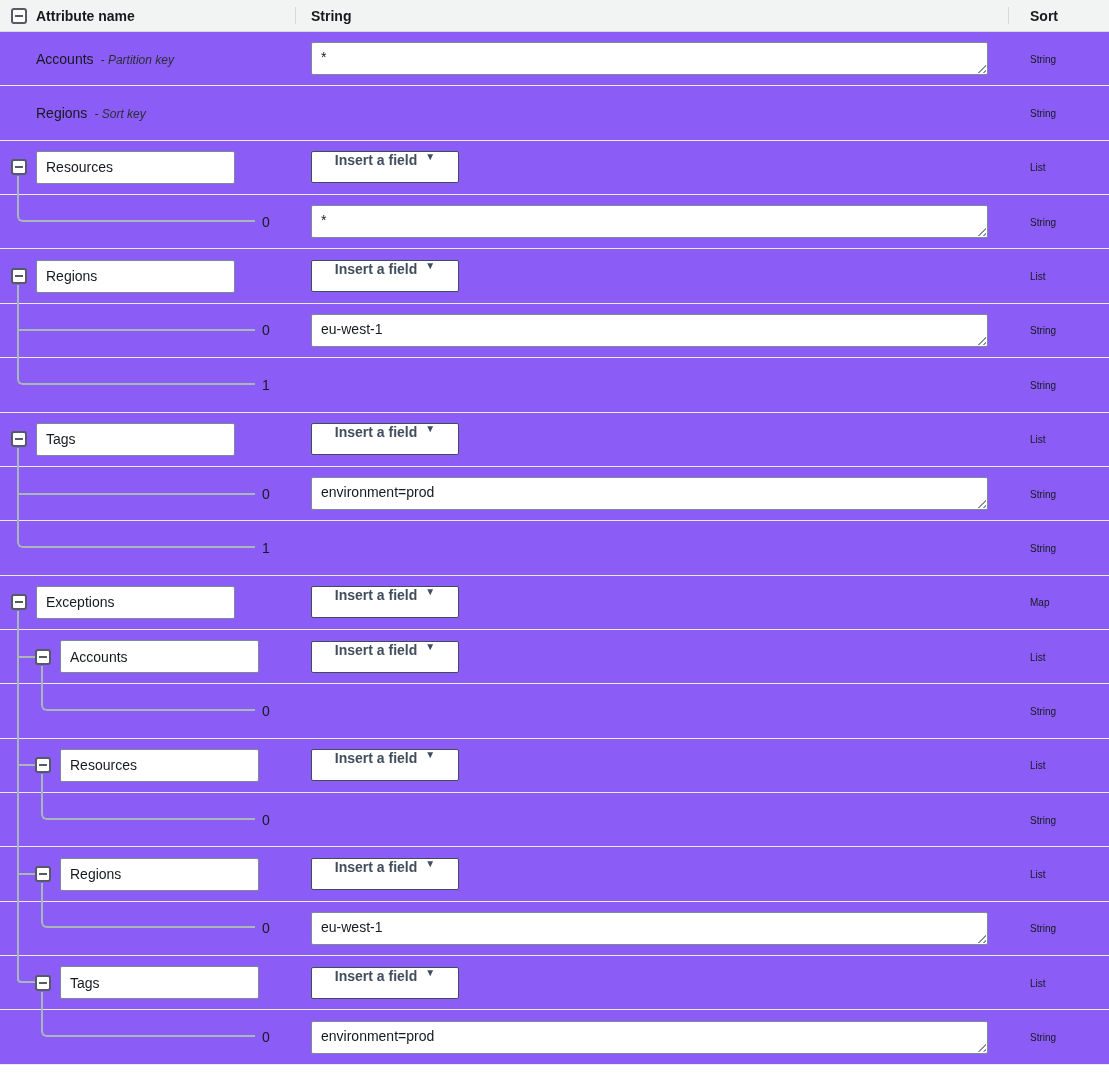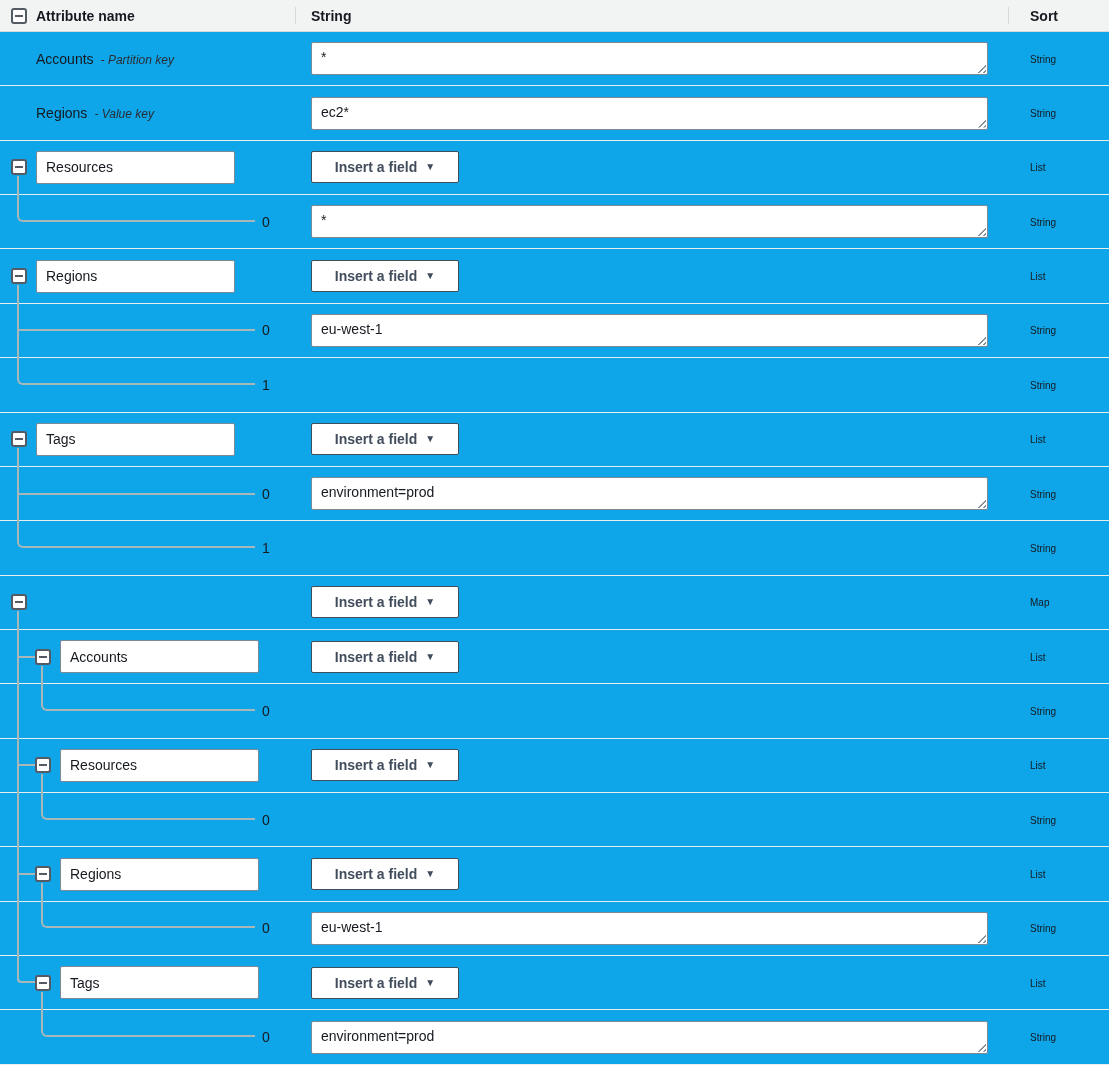--- a/index.html
+++ b/index.html
@@ -18,21 +18,21 @@
 
   
   .header{position:relative;height:32px;background:var(--header-bg);
     border-bottom:1px solid #d5dbdb;box-sizing:border-box}
   .h-label{position:absolute;top:50%;transform:translateY(-50%);
     font-size:14px;font-weight:700;color:var(--text)}
   .hdiv{position:absolute;top:7px;bottom:7px;width:1px;background:#d5dbdb}
 
   
   .row{position:relative;height:54.37px;border-bottom:1px solid var(--sep);
-    box-sizing:border-box;background:#0ea5e9}
+    box-sizing:border-box;background:#8b5cf6}
 
   
   .tree-icon{position:absolute;top:50%;margin-top:-8px;width:16px;height:16px;
     box-sizing:border-box;border:2px solid var(--icon);border-radius:3px;
     background:#fff;z-index:3;cursor:pointer}
   .tree-icon::after{content:"";position:absolute;left:2px;right:2px;top:50%;
     margin-top:-1px;height:2px;background:var(--icon)}
   .tree-icon.l0{left:11px}
   .tree-icon.l1{left:35px}
   .header .tree-icon{margin-top:-8px}
@@ -75,21 +75,21 @@
     border:1px solid var(--input-border);border-radius:2px;padding:6px 9px;
     font:14px "Liberation Sans",sans-serif;color:var(--text);overflow:hidden;
     background:#fff;display:block}
   .ta-wrap::after{content:"";position:absolute;right:2px;bottom:2px;width:9px;
     height:9px;clip-path:polygon(100% 0,100% 100%,0 100%);
     background:repeating-linear-gradient(135deg,#82909a 0 1.3px,transparent 1.3px 3.4px);
     pointer-events:none}
   .insert-btn{position:absolute;left:311px;top:50%;margin-top:-16px;height:32px;
     width:148px;box-sizing:border-box;border:1px solid var(--btn);border-radius:2px;
     background:#fff;color:var(--btn);font:700 14px "Liberation Sans",sans-serif;
-    display:flex;align-items:center;justify-content:center;gap:8px;cursor:pointer;z-index:2}
+    display:flex;align-items:flex-start;justify-content:center;gap:8px;cursor:pointer;z-index:2}
   .caret{font-size:10px;line-height:1}
 
   
   .cell-type{position:absolute;left:1030px;top:50%;transform:translateY(-50%);
     font-size:10px;color:var(--text)}
 </style>
 </head>
 <body>
 
 <div class="table">
@@ -108,25 +108,22 @@
       <span class="attr-label">Accounts</span><span class="attr-qual">- Partition key</span>
     </span>
     <span class="ta-wrap">
         <textarea style="">*</textarea>
       </span>
     <span class="cell-type">String</span>
   </div>
 
   <div class="row">
     <span class="keycell">
-      <span class="attr-label">Regions</span><span class="attr-qual">- Value key</span>
+      <span class="attr-label">Regions</span><span class="attr-qual">- Sort key</span>
     </span>
-    <span class="ta-wrap">
-        <textarea style="">ec2*</textarea>
-      </span>
     <span class="cell-type">String</span>
   </div>
 
   <div class="row">
     <span class="tree-icon l0"></span>
     <span class="vl x0 below"></span>
     <input class="name-input l0" value="Resources" style="">
     <button class="insert-btn">
       <span>Insert a field</span>
         <span class="caret">▼</span>
@@ -193,20 +190,21 @@
 
   <div class="row">
     <span class="elbow x0"></span>
     <span class="idx">1</span>
     <span class="cell-type">String</span>
   </div>
 
   <div class="row">
     <span class="tree-icon l0"></span>
     <span class="vl x0 below"></span>
+    <input class="name-input l0" value="Exceptions" style="">
     <button class="insert-btn">
       <span>Insert a field</span>
         <span class="caret">▼</span>
     </button>
     <span class="cell-type">Map</span>
   </div>
 
   <div class="row">
     <span class="vl x0 full"></span>
     <span class="hbranch connector"></span>

